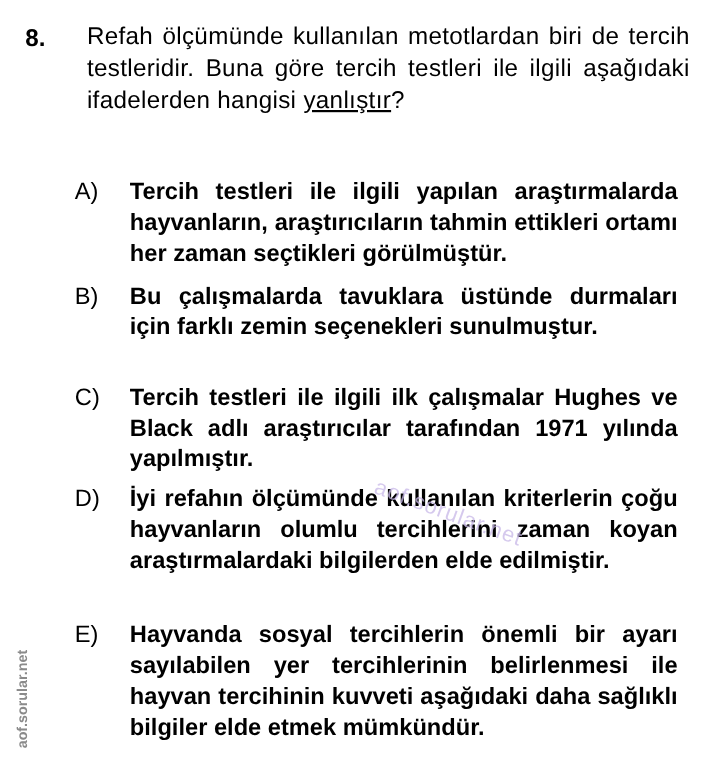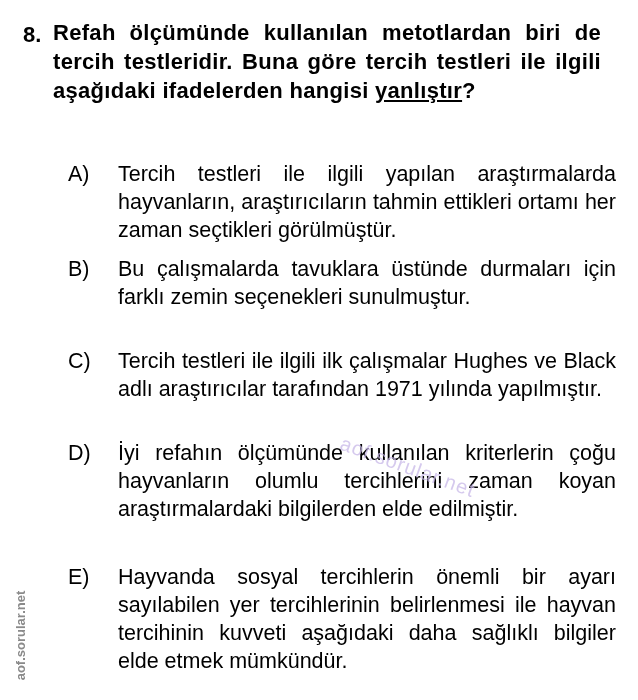--- a/index.html
+++ b/index.html
@@ -1,24 +1,24 @@
 <!DOCTYPE html>
 <html><head>
 <meta charset="utf-8">
 <style>
   html, body { margin:0; padding:0; background:#ffffff; }
   body { width:638px; height:700px; position:relative; overflow:hidden;
          font-family:"Liberation Sans", sans-serif; color:#000; }
   .qnum { position:absolute; left:23px; top:22px; font-size:22px; font-weight:bold; }
-  .qtext { position:absolute; left:53px; top:18px; width:548px; font-size:22px; font-weight:bold;
+  .qtext { position:absolute; left:79px; top:18px; width:548px; font-size:22px; font-weight:normal;
            line-height:29px; text-align:justify; text-align-last:left; letter-spacing:0.3px; }
   .qtext .u { text-decoration:underline; }
   .opt { position:absolute; left:68px; width:548px; font-size:21.5px; line-height:28px; }
   .opt .lbl { position:absolute; left:0; top:0; }
-  .opt .txt { position:absolute; left:50px; width:498px; text-align:justify; text-align-last:left; }
+  .opt .txt { position:absolute; left:50px; width:498px; text-align:justify; text-align-last:left;font-weight:bold; }
   .wm-side { position:absolute; left:-30px; top:628px; transform:rotate(-90deg); transform-origin:center;
              width:100px; font-size:13px; color:#8a8a8a; font-weight:bold; text-align:center; }
   .wm-center { position:absolute; left:345px; top:432px; font-size:20px; color:#c8b8e8; opacity:0.75;
                transform:rotate(20deg); transform-origin:left top; letter-spacing:1px; }
 </style>
 </head>
 <body>
 
 <div class="qnum">8.</div>
 <div class="qtext"><span>Refah ölçümünde kullanılan metotlardan biri de tercih testleridir. Buna göre tercih testleri ile ilgili aşağıdaki ifadelerden hangisi </span><span class="u">yanlıştır</span><span>?</span></div>

